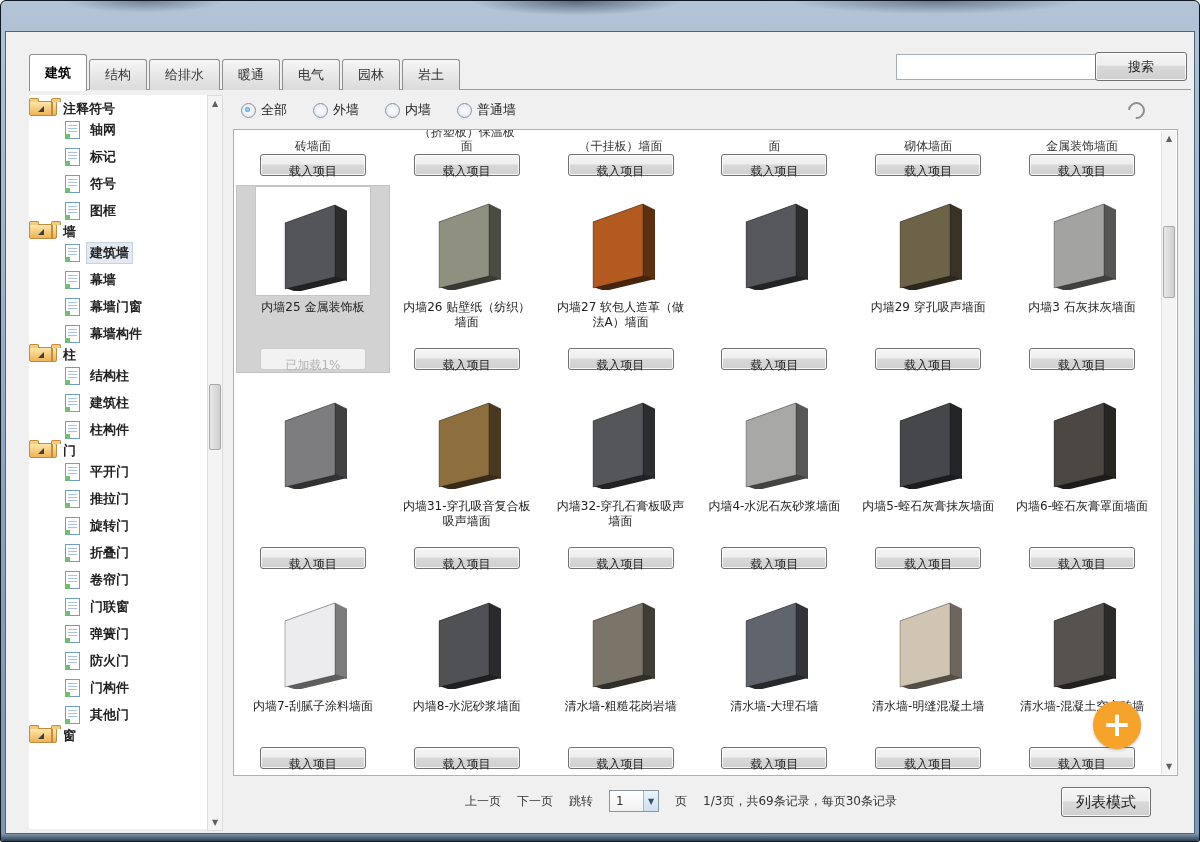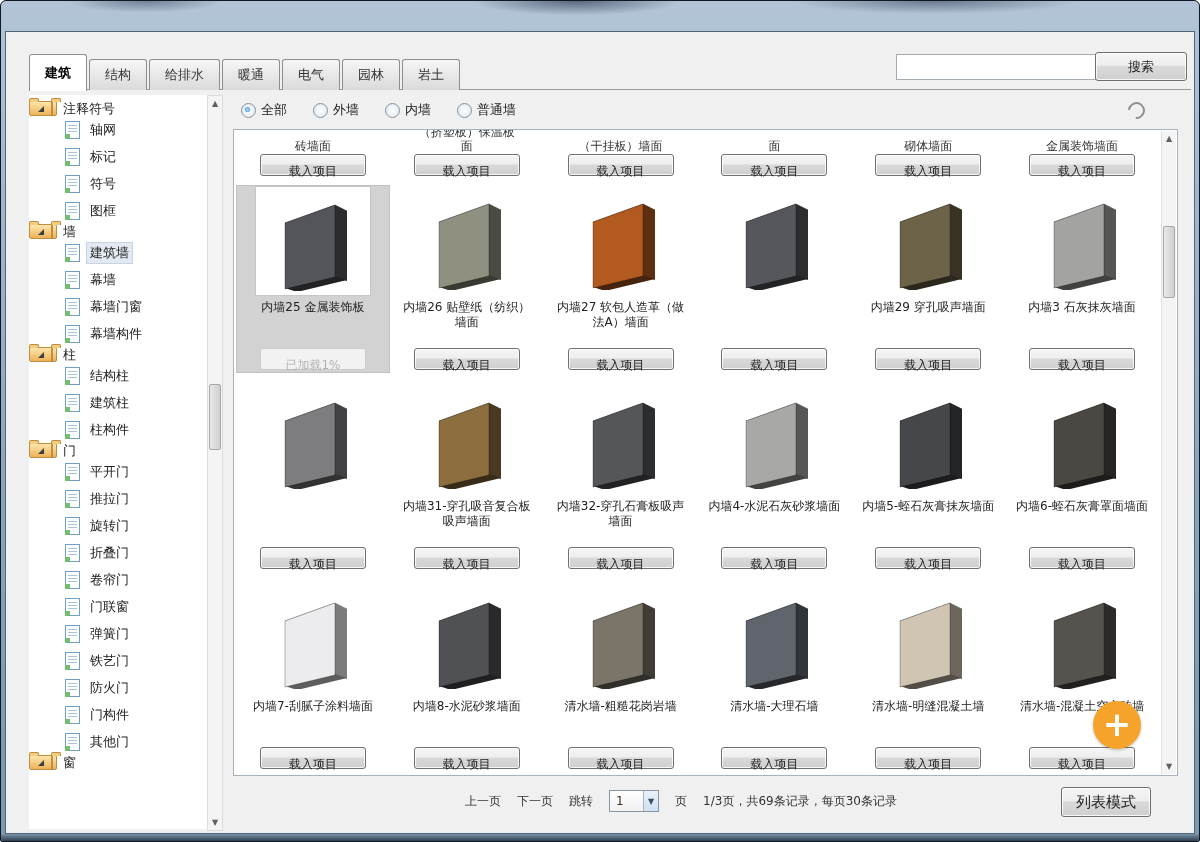--- a/index.html
+++ b/index.html
@@ -42,21 +42,21 @@
     background:linear-gradient(#f5f5f5,#eeeeee 45%,#d9d9d9 50%,#cfcfcf);
     box-shadow:inset 0 0 0 1px rgba(255,255,255,.8);font-family:inherit;}
   .searchbtn{position:absolute;left:1094px;top:51px;width:92px;height:29px;font-size:13px;}
   
   .treepanel{position:absolute;left:28px;top:94px;width:178px;bottom:12px;background:#fff;
     overflow:hidden;padding-top:6px;box-sizing:border-box;}
   .trow{display:flex;align-items:center;height:27px;font-size:13px;color:#222;}
   .trow.folder{padding-left:8px;gap:7px;}
   .trow.child{padding-left:36px;gap:7px;}
   .trow.child.selected .tlabel{background:#e2e9f1;outline:1px solid #c5d3e2;}
-  .tlabel{padding:1px 3px;white-space:nowrap;}
+  .tlabel{padding:1px 3px;white-space:nowrap;font-weight:bold;}
   .tri{width:0;height:0;border-left:6px solid transparent;border-bottom:6px solid #3f3f3f;}
   .folder{position:relative;width:18px;height:13px;border:1px solid #c08c3e;border-radius:2px;
     background:linear-gradient(#fce7ab,#eeb257);}
   .folder::before{content:'';position:absolute;left:-1px;top:-4px;width:8px;height:3px;
     background:#f3cd7f;border:1px solid #c08c3e;border-bottom:none;border-radius:2px 2px 0 0;}
   .doc{position:relative;width:13px;height:16px;background:#fff;border:1px solid #6f9fc8;}
   .doc::after{content:'';position:absolute;left:2px;right:2px;top:3px;height:8px;
     background:repeating-linear-gradient(#a8c4dc 0 1px,transparent 1px 3px);}
   .doc::before{content:'';position:absolute;left:-1px;bottom:-1px;width:5px;height:5px;background:#6fbf6f;}
   
@@ -226,24 +226,20 @@
       <div class="trow child">
         <span class="doc"></span>
         <span class="tlabel">门联窗</span>
       </div>
       <div class="trow child">
         <span class="doc"></span>
         <span class="tlabel">弹簧门</span>
       </div>
       <div class="trow child">
         <span class="doc"></span>
-        <span class="tlabel">铁艺门</span>
-      </div>
-      <div class="trow child">
-        <span class="doc"></span>
         <span class="tlabel">防火门</span>
       </div>
       <div class="trow child">
         <span class="doc"></span>
         <span class="tlabel">门构件</span>
       </div>
       <div class="trow child">
         <span class="doc"></span>
         <span class="tlabel">其他门</span>
       </div>

